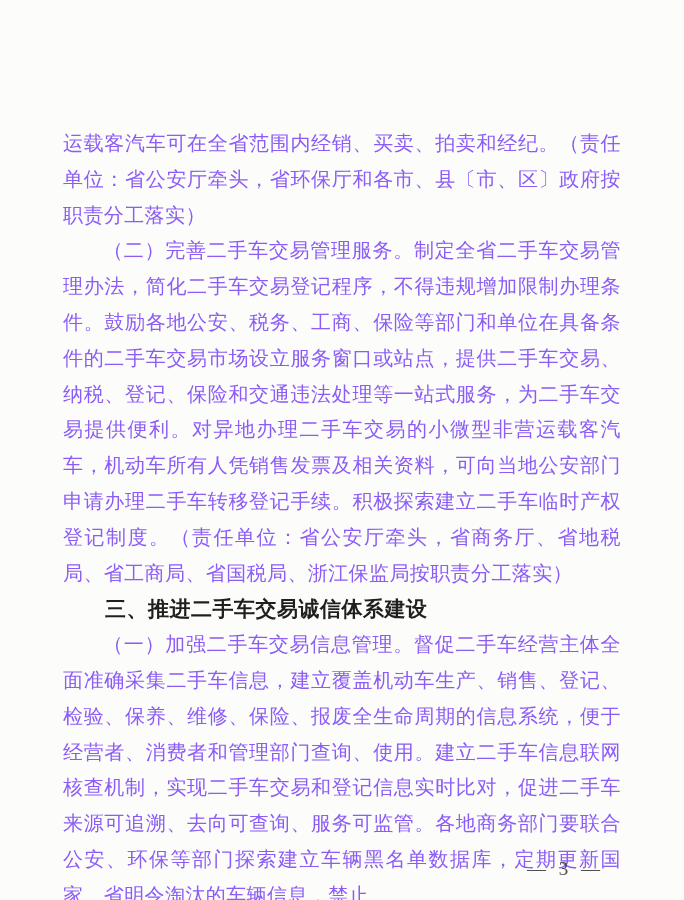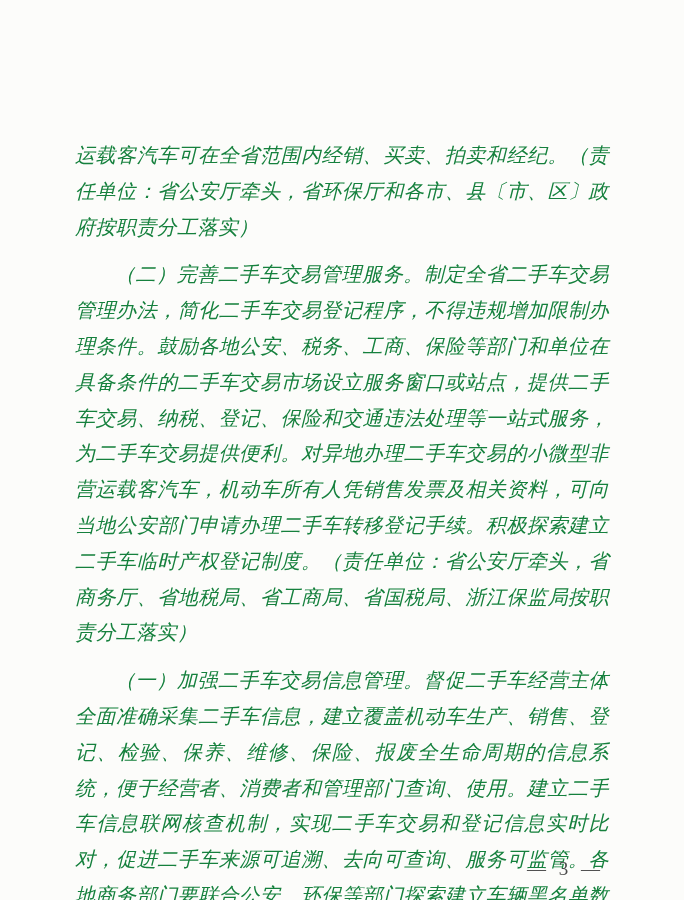--- a/index.html
+++ b/index.html
@@ -19,29 +19,28 @@
     height: 900px;
     background: #fcfcfa;
   }
   .content {
     position: absolute;
     top: 126px;
     left: 63px;
     width: 558px;
   }
   .content p {
-    margin: 12px;
+    margin: 0;
     font-size: 20px;
     line-height: 35.8px;
-    color: #15803d;
+    color: #8b5cf6;
     text-align: justify;
     text-justify: inter-character;
     letter-spacing: 0.4px;
     font-family: "Liberation Serif", "DejaVu Serif", serif;
-    font-style: italic;
   }
   .content p.indent {
     text-indent: 2em;
   }
   .content h3.heading {
     margin: 0;
     font-size: 21px;
     line-height: 35.8px;
     font-weight: bold;
     color: #1f1f1f;
@@ -59,16 +58,17 @@
     font-family: "Liberation Serif", "DejaVu Serif", serif;
   }
 </style>
 </head>
 <body>
 
 <div class="page">
   <div class="content">
     <p class="body">运载客汽车可在全省范围内经销、买卖、拍卖和经纪。（责任单位：省公安厅牵头，省环保厅和各市、县〔市、区〕政府按职责分工落实）</p>
     <p class="body indent">（二）完善二手车交易管理服务。制定全省二手车交易管理办法，简化二手车交易登记程序，不得违规增加限制办理条件。鼓励各地公安、税务、工商、保险等部门和单位在具备条件的二手车交易市场设立服务窗口或站点，提供二手车交易、纳税、登记、保险和交通违法处理等一站式服务，为二手车交易提供便利。对异地办理二手车交易的小微型非营运载客汽车，机动车所有人凭销售发票及相关资料，可向当地公安部门申请办理二手车转移登记手续。积极探索建立二手车临时产权登记制度。（责任单位：省公安厅牵头，省商务厅、省地税局、省工商局、省国税局、浙江保监局按职责分工落实）</p>
+    <h3 class="heading">三、推进二手车交易诚信体系建设</h3>
     <p class="body indent">（一）加强二手车交易信息管理。督促二手车经营主体全面准确采集二手车信息，建立覆盖机动车生产、销售、登记、检验、保养、维修、保险、报废全生命周期的信息系统，便于经营者、消费者和管理部门查询、使用。建立二手车信息联网核查机制，实现二手车交易和登记信息实时比对，促进二手车来源可追溯、去向可查询、服务可监管。各地商务部门要联合公安、环保等部门探索建立车辆黑名单数据库，定期更新国家、省明令淘汰的车辆信息，禁止</p>
   </div>
   <div class="page-number">— 3 —</div>
 </div>
 
 </body></html>

